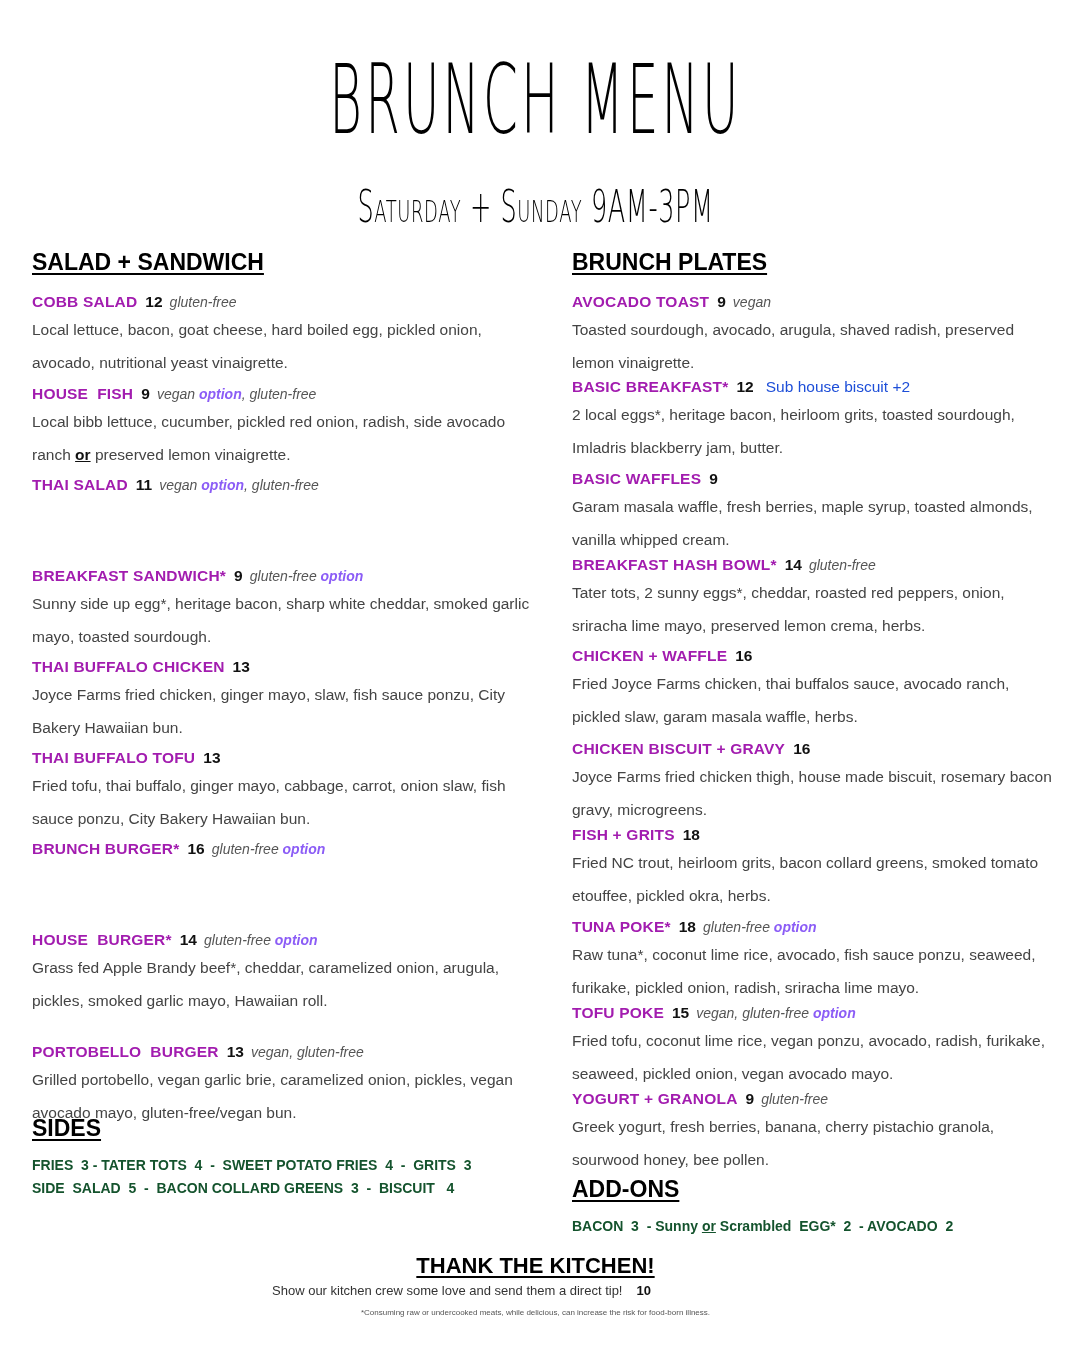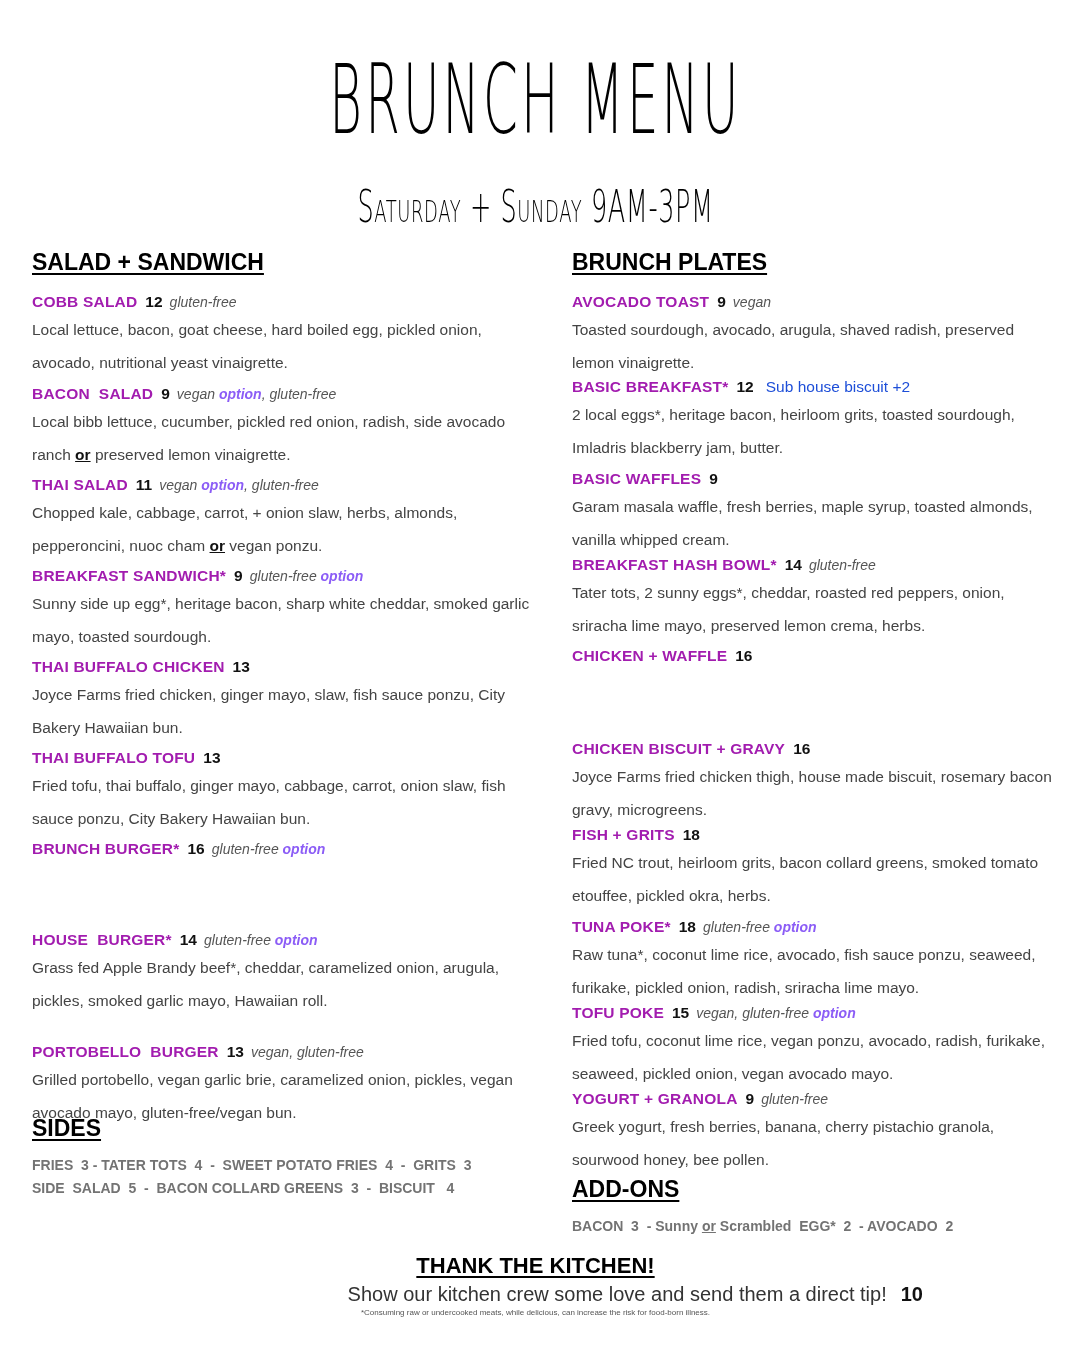--- a/index.html
+++ b/index.html
@@ -32,55 +32,54 @@
     .item { position: absolute; left: 0; width: 100%; }
     .item-head { font-size: 15.5px; line-height: 22px; white-space: nowrap; }
     .item-name { font-weight: bold; color: #a21caf; letter-spacing: 0.2px; }
     .item-price { font-weight: bold; color: #111; margin-left: 8px; }
     .item-tags { font-style: italic; font-size: 14px; color: #555; margin-left: 7px; }
     .item-tags b { color: #8b5cf6; }
     .item-note { font-size: 15.5px; color: #1d4ed8; margin-left: 12px; }
     .item-desc { font-size: 15.5px; line-height: 33px; color: #444; }
     .item-desc u { font-weight: bold; color: #111; }
 
-    .sides-line { font-weight: bold; font-size: 14px; line-height: 23px; color: #737373; white-space: nowrap; }
+    .sides-line { font-weight: bold; font-size: 14px; line-height: 23px; color: #14532d; white-space: nowrap; }
     .sides-line u { font-weight: bold; }
 
     .thanks {
       position: absolute; left: 0; width: 1071px; top: 1250px; text-align: center;
     }
     .thanks .section-heading { font-size: 22px; }
-    .tip-line { position: absolute; left: 0; width: 923px; top: 1283px; text-align: right; font-size: 20px; color: #333; }
+    .tip-line { position: absolute; left: 0; width: 923px; top: 1283px; text-align: center; font-size: 13px; color: #333; }
     .tip-amount { font-weight: bold; color: #111; margin-left: 14px; }
     .disclaimer { position: absolute; left: 0; width: 1071px; top: 1308px; text-align: center; font-size: 8px; color: #555; }
   </style>
 </head>
 <body>
 
 <div class="title">BRUNCH MENU</div>
 <div class="subtitle">Saturday + Sunday 9AM-3PM</div>
 
 <div class="col col-left">
   <div style="position:absolute;top:0;left:0;">
     <span class="section-heading">SALAD + SANDWICH</span>
   </div>
 
   <div class="item" style="top:45px;">
     <div class="item-head"><span class="item-name">COBB SALAD</span><span class="item-price">12</span><span class="item-tags">gluten-free</span></div>
     <div class="item-desc">Local lettuce, bacon, goat cheese, hard boiled egg, pickled onion, avocado, nutritional yeast vinaigrette.</div>
   </div>
 
   <div class="item" style="top:137px;">
-    <div class="item-head"><span class="item-name" style="white-space:pre">BACON  SALAD</span><span class="item-price">9</span><span class="item-tags"><span>vegan</span> <b>option</b><span>, gluten-free</span></span></div>
+    <div class="item-head"><span class="item-name" style="white-space:pre">HOUSE  FISH</span><span class="item-price">9</span><span class="item-tags"><span>vegan</span> <b>option</b><span>, gluten-free</span></span></div>
     <div class="item-desc"><span>Local bibb lettuce, cucumber, pickled red onion, radish, side avocado ranch</span> <u>or</u> <span>preserved lemon vinaigrette.</span></div>
   </div>
 
   <div class="item" style="top:228px;">
     <div class="item-head"><span class="item-name">THAI SALAD</span><span class="item-price">11</span><span class="item-tags"><span>vegan</span> <b>option</b><span>, gluten-free</span></span></div>
-    <div class="item-desc"><span>Chopped kale, cabbage, carrot, + onion slaw, herbs, almonds, pepperoncini, nuoc cham</span> <u>or</u> <span>vegan ponzu.</span></div>
   </div>
 
   <div class="item" style="top:319px;">
     <div class="item-head"><span class="item-name">BREAKFAST SANDWICH*</span><span class="item-price">9</span><span class="item-tags"><span>gluten-free</span> <b>option</b></span></div>
     <div class="item-desc">Sunny side up egg*, heritage bacon, sharp white cheddar, smoked garlic mayo, toasted sourdough.</div>
   </div>
 
   <div class="item" style="top:410px;">
     <div class="item-head"><span class="item-name">THAI BUFFALO CHICKEN</span><span class="item-price">13</span></div>
     <div class="item-desc">Joyce Farms fried chicken, ginger mayo, slaw, fish sauce ponzu, City Bakery Hawaiian bun.</div>
@@ -134,20 +133,21 @@
     <div class="item-desc">Garam masala waffle, fresh berries, maple syrup, toasted almonds, vanilla whipped cream.</div>
   </div>
 
   <div class="item" style="top:308px;">
     <div class="item-head"><span class="item-name">BREAKFAST HASH BOWL*</span><span class="item-price">14</span><span class="item-tags">gluten-free</span></div>
     <div class="item-desc">Tater tots, 2 sunny eggs*, cheddar, roasted red peppers, onion, sriracha lime mayo, preserved lemon crema, herbs.</div>
   </div>
 
   <div class="item" style="top:399px;">
     <div class="item-head"><span class="item-name">CHICKEN + WAFFLE</span><span class="item-price">16</span></div>
+    <div class="item-desc">Fried Joyce Farms chicken, thai buffalos sauce, avocado ranch, pickled slaw, garam masala waffle, herbs.</div>
   </div>
 
   <div class="item" style="top:492px;">
     <div class="item-head"><span class="item-name">CHICKEN BISCUIT + GRAVY</span><span class="item-price">16</span></div>
     <div class="item-desc">Joyce Farms fried chicken thigh, house made biscuit, rosemary bacon gravy, microgreens.</div>
   </div>
 
   <div class="item" style="top:578px;">
     <div class="item-head"><span class="item-name">FISH + GRITS</span><span class="item-price">18</span></div>
     <div class="item-desc">Fried NC trout, heirloom grits, bacon collard greens, smoked tomato etouffee, pickled okra, herbs.</div>

